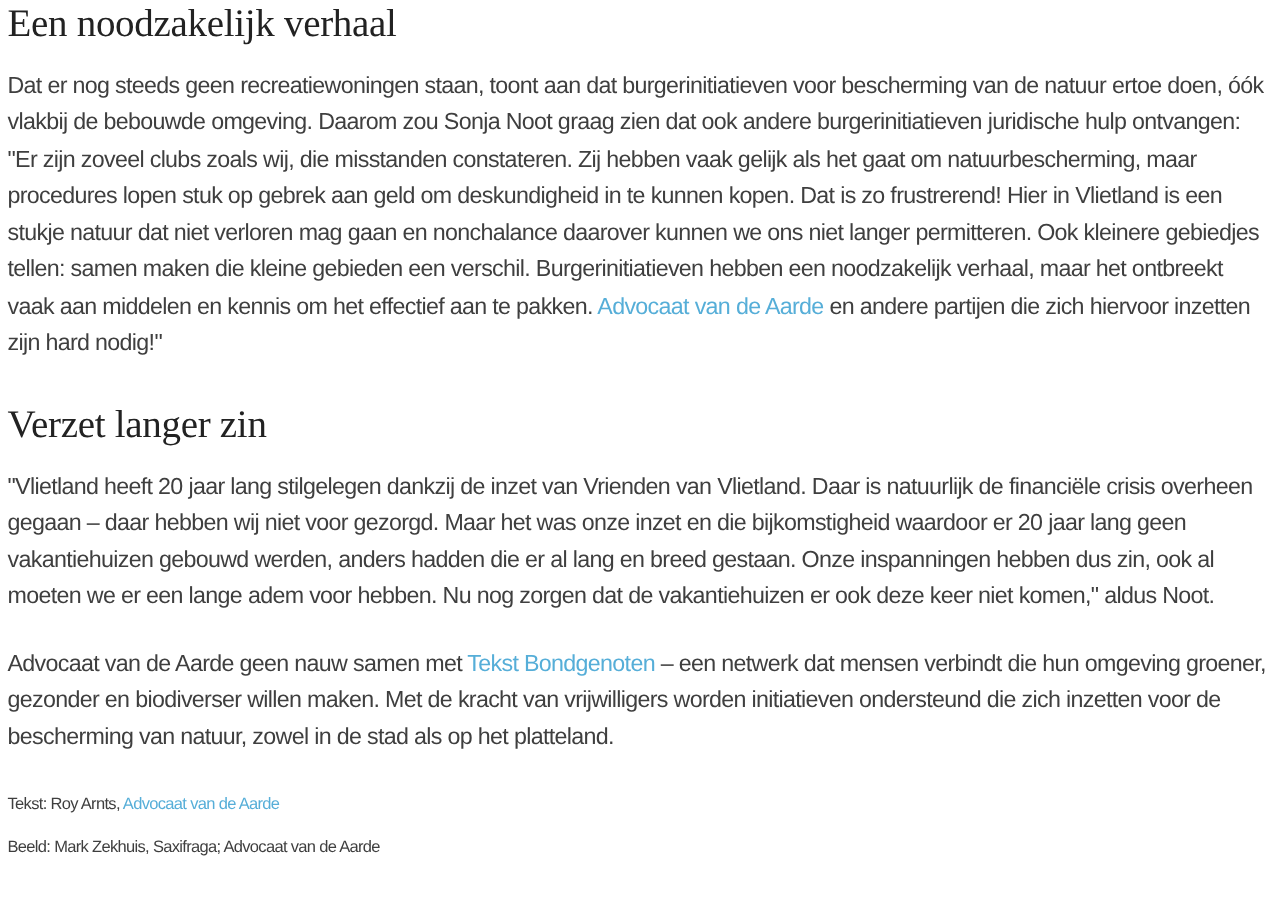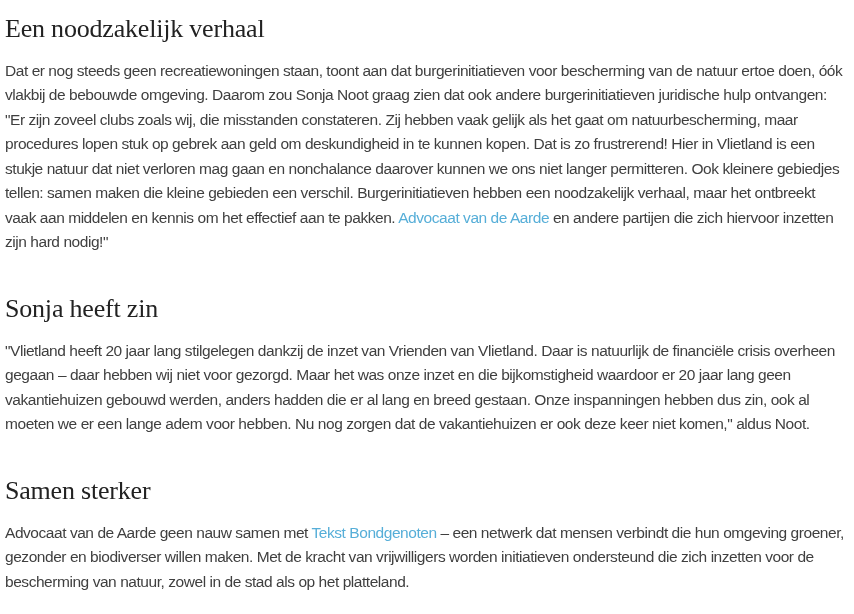--- a/index.html
+++ b/index.html
@@ -20,21 +20,21 @@
     width: 100%;
   }
   h2.section-heading {
     font-family: "Liberation Serif", "DejaVu Serif", serif;
     font-weight: 400;
     font-size: 26px;
     line-height: 1.15;
     letter-spacing: -0.2px;
     color: var(--heading-color, #222222);
     margin: 0 0 15px 0;
-    padding: 14px 0 0 0;
+    padding: 1px 0 0 0;
   }
   .section + .section h2.section-heading {
     margin-top: 25px;
   }
   p.body-paragraph {
     font-size: 15.5px;
     letter-spacing: -0.45px;
     line-height: 24.5px;
     margin: 0 0 20px 0;
   }
@@ -54,26 +54,25 @@
 <body style="background: rgb(255, 255, 255);">
 
 <div class="article">
 
   <div class="section">
     <h2 class="section-heading">Een noodzakelijk verhaal</h2>
     <p class="body-paragraph"><span>Dat er nog steeds geen recreatiewoningen staan, toont aan dat burgerinitiatieven voor bescherming van de natuur ertoe doen, óók vlakbij de bebouwde omgeving. Daarom zou Sonja Noot graag zien dat ook andere burgerinitiatieven juridische hulp ontvangen: "Er zijn zoveel clubs zoals wij, die misstanden constateren. Zij hebben vaak gelijk als het gaat om natuurbescherming, maar procedures lopen stuk op gebrek aan geld om deskundigheid in te kunnen kopen. Dat is zo frustrerend! Hier in Vlietland is een stukje natuur dat niet verloren mag gaan en nonchalance daarover kunnen we ons niet langer permitteren. Ook kleinere gebiedjes tellen: samen maken die kleine gebieden een verschil. Burgerinitiatieven hebben een noodzakelijk verhaal, maar het ontbreekt vaak aan middelen en kennis om het effectief aan te pakken. </span><a class="inline-link">Advocaat van de Aarde</a><span> en andere partijen die zich hiervoor inzetten zijn hard nodig!"</span></p>
   </div>
 
   <div class="section">
-    <h2 class="section-heading">Sonja heeft zin</h2>
+    <h2 class="section-heading">Verzet langer zin</h2>
     <p class="body-paragraph"><span>"Vlietland heeft 20 jaar lang stilgelegen dankzij de inzet van Vrienden van Vlietland. Daar is natuurlijk de financiële crisis overheen gegaan – daar hebben wij niet voor gezorgd. Maar het was onze inzet en die bijkomstigheid waardoor er 20 jaar lang geen vakantiehuizen gebouwd werden, anders hadden die er al lang en breed gestaan. Onze inspanningen hebben dus zin, ook al moeten we er een lange adem voor hebben. Nu nog zorgen dat de vakantiehuizen er ook deze keer niet komen," aldus Noot.</span></p>
   </div>
 
   <div class="section">
-    <h2 class="section-heading">Samen sterker</h2>
     <p class="body-paragraph"><span>Advocaat van de Aarde geen nauw samen met </span><a class="inline-link">Tekst Bondgenoten</a><span> – een netwerk dat mensen verbindt die hun omgeving groener, gezonder en biodiverser willen maken. Met de kracht van vrijwilligers worden initiatieven ondersteund die zich inzetten voor de bescherming van natuur, zowel in de stad als op het platteland.</span></p>
   </div>
 
   <div class="credits">
     <p class="credits-line"><span>Tekst: Roy Arnts, </span><a class="inline-link">Advocaat van de Aarde</a></p>
     <p class="credits-line"><span>Beeld: Mark Zekhuis, Saxifraga; Advocaat van de Aarde</span></p>
   </div>
 
 </div>
 

